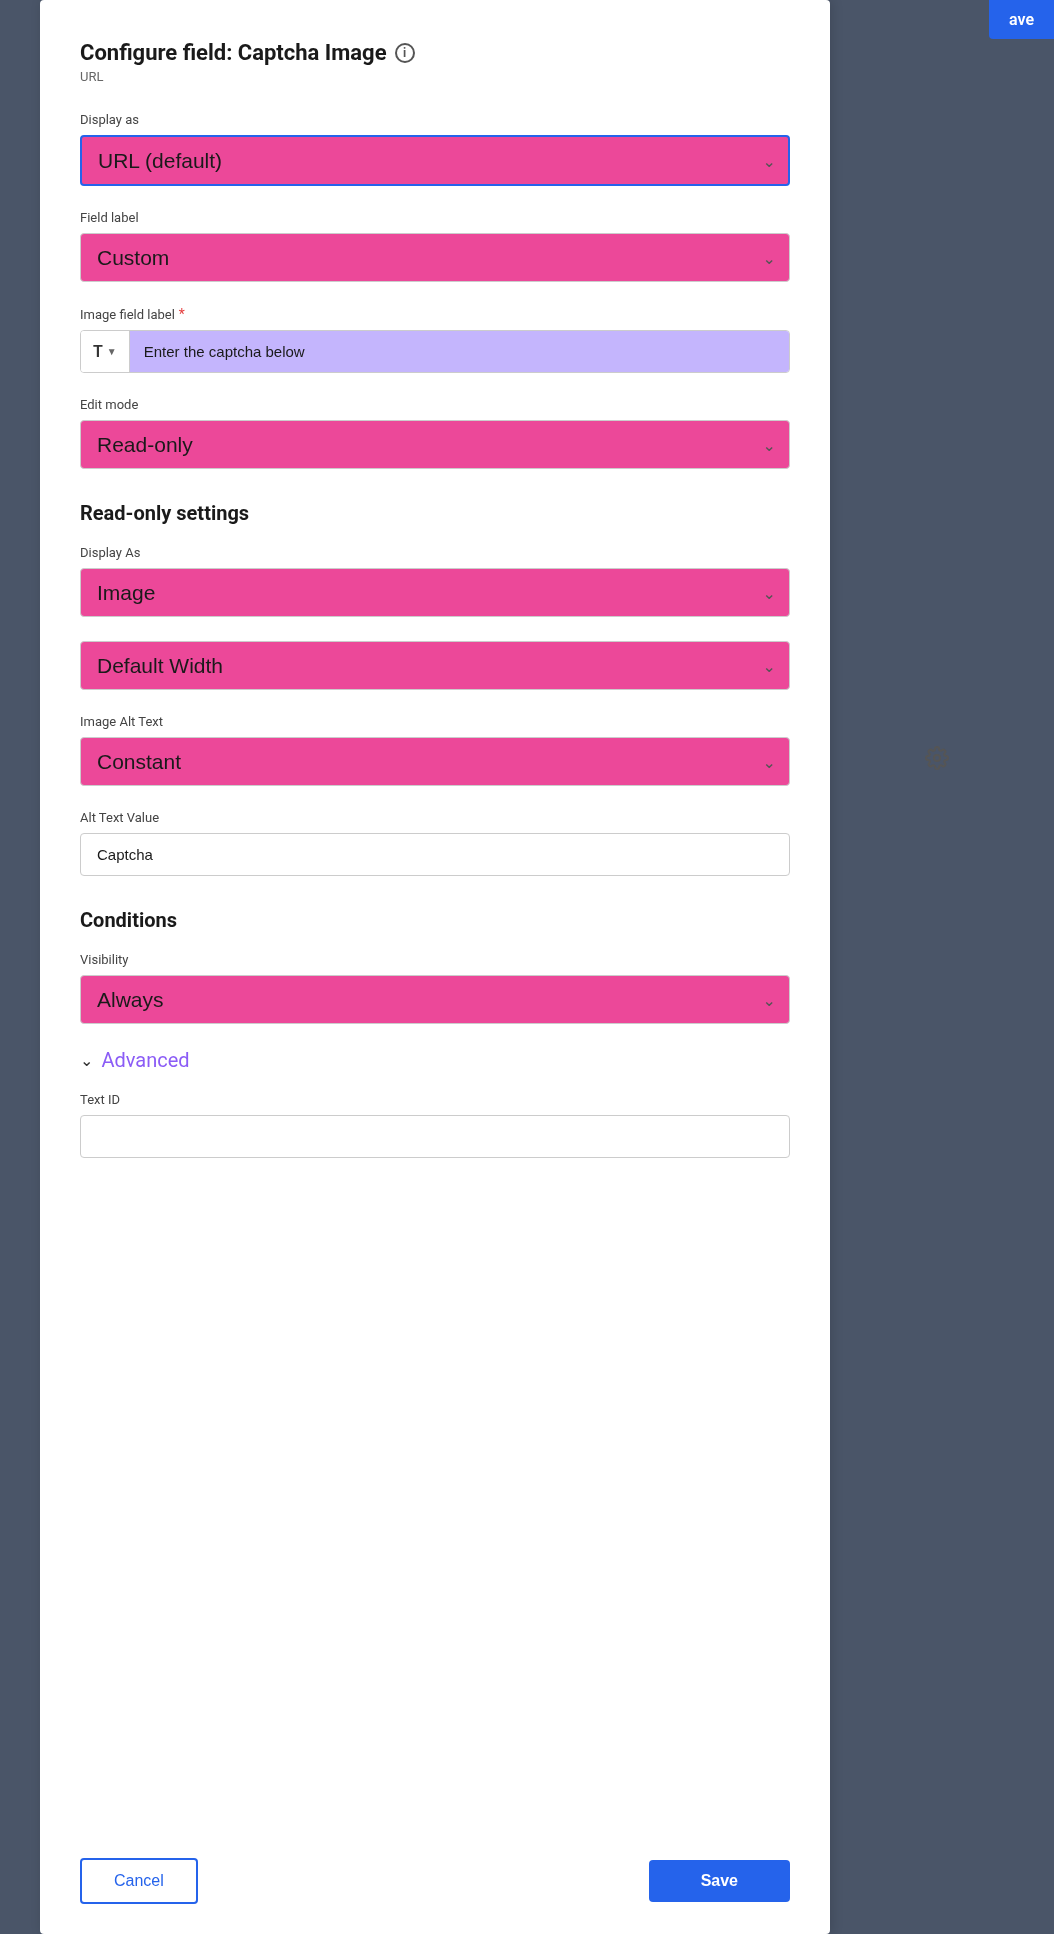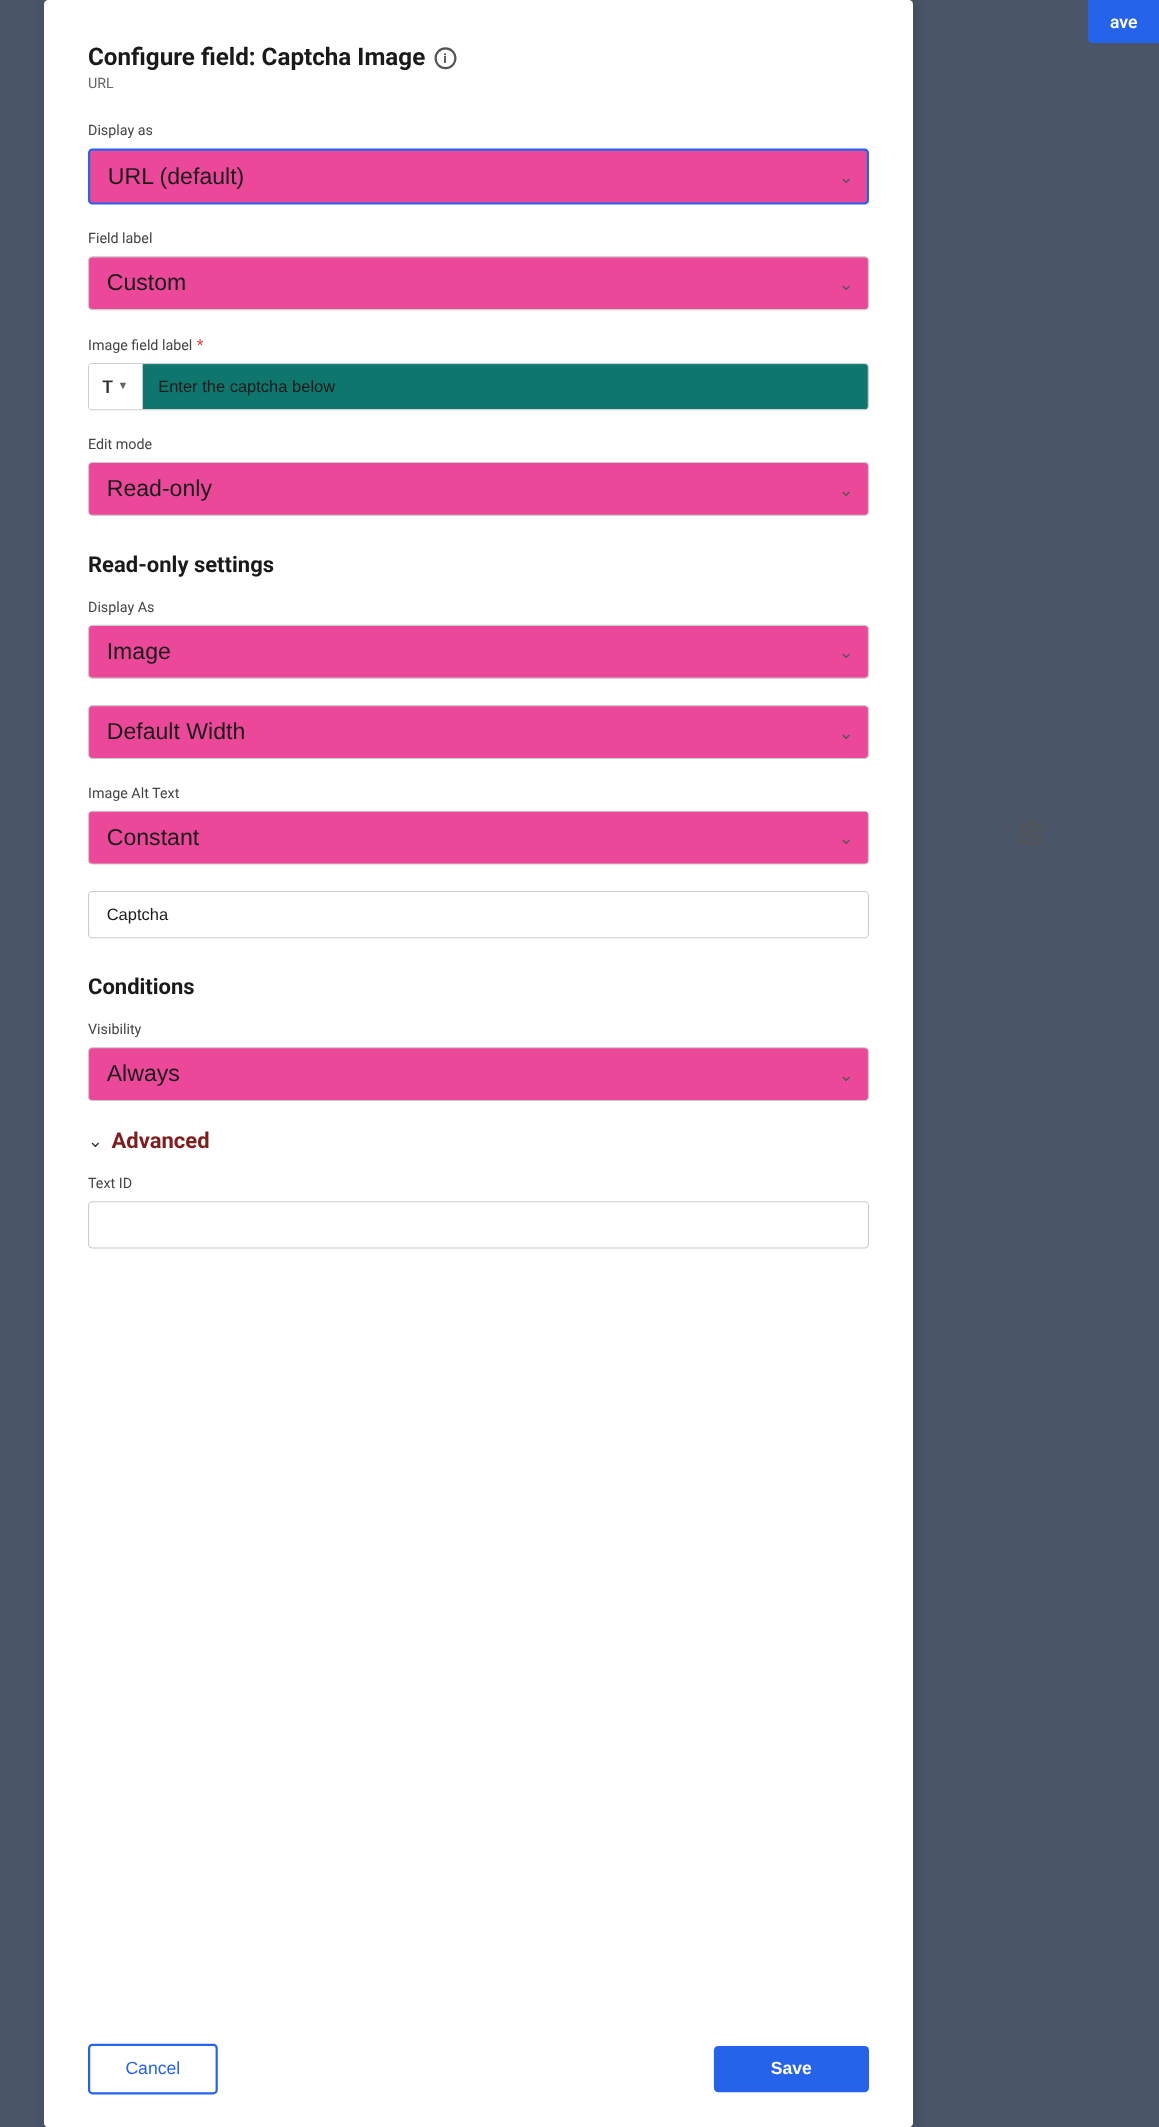--- a/index.html
+++ b/index.html
@@ -153,21 +153,21 @@
       color: #666;
     }
 
     .custom-label-input {
       flex: 1;
       padding: 12px 14px;
       font-size: 15px;
       color: #1a1a1a;
       border: none;
       outline: none;
-      background: #0f766e;
+      background: #c4b5fd;
     }
 
     .section-heading {
       font-size: 20px;
       font-weight: 700;
       color: #1a1a1a;
       margin-bottom: 20px;
       margin-top: 8px;
     }
 
@@ -190,22 +190,22 @@
       margin-bottom: 20px;
     }
 
     .advanced-chevron {
       font-size: 16px;
       color: #333;
     }
 
     .advanced-title {
       font-size: 20px;
-      font-weight: 700;
-      color: #7f1d1d;
+      font-weight: 400;
+      color: #8b5cf6;
     }
 
     .footer-buttons {
       display: flex;
       justify-content: space-between;
       align-items: center;
       padding: 20px 0 30px 0;
       margin-top: auto;
     }
 
@@ -349,20 +349,21 @@
       <div class="field-label">Image Alt Text</div>
       <div class="select-wrapper">
         <select class="select-field">
           <option>Constant</option>
         </select>
         <span class="chevron-icon">⌄</span>
       </div>
     </div>
 
     <div class="field-group">
+      <div class="field-label">Alt Text Value</div>
       <input class="text-input-field" type="text" value="Captcha" style="">
     </div>
 
     <div class="section-heading">Conditions</div>
 
     <div class="field-group">
       <div class="field-label">Visibility</div>
       <div class="select-wrapper">
         <select class="select-field">
           <option>Always</option>

